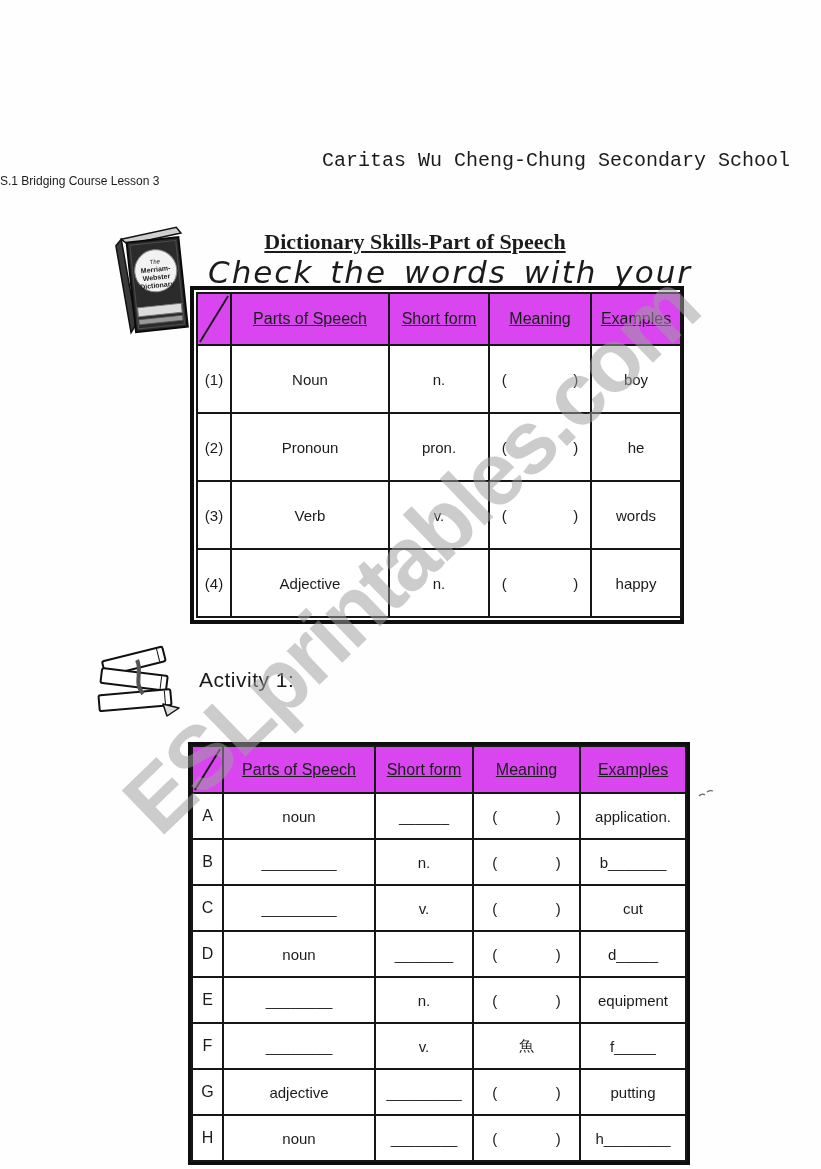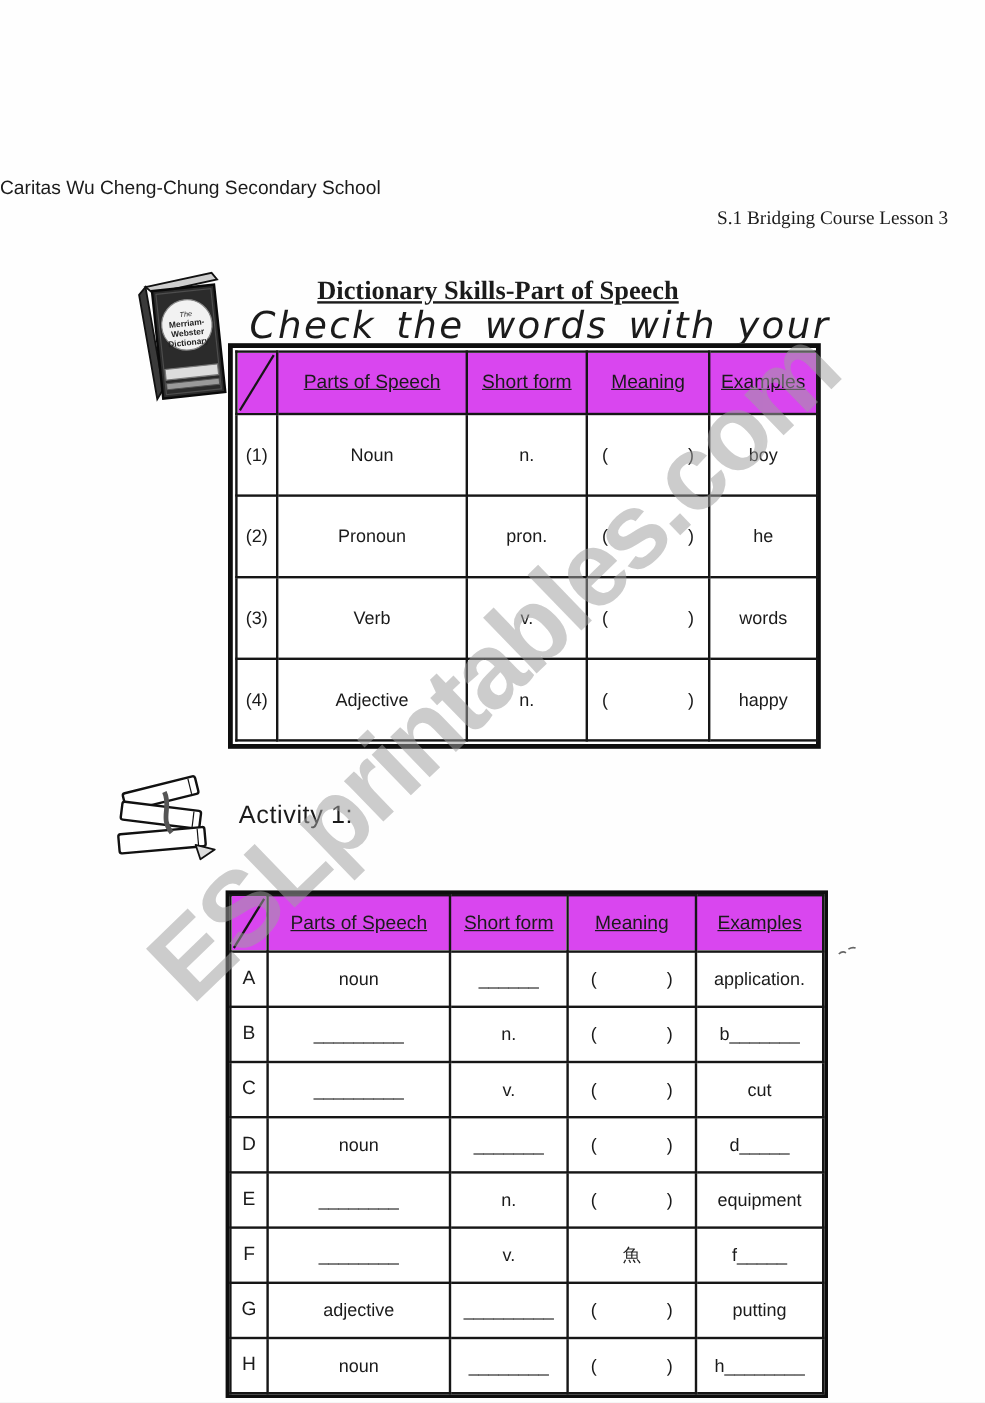--- a/index.html
+++ b/index.html
@@ -1,22 +1,22 @@
 <!DOCTYPE html>
 <html><head>
 <meta charset="utf-8">
 <style>
   html,body{margin:0;padding:0;background:#e9e9e9;}
   .page{position:relative;width:821px;height:1169px;background:#fefefe;overflow:hidden;
         font-family:"Liberation Sans",sans-serif;color:#1b1b1b;}
   
-  .school{position:absolute;top:149px;left:0;width:790px;text-align:left;
-          font-family:Liberation Sans, sans-serif;font-size:16px;}
-  .course{position:absolute;top:174px;left:0;width:790px;text-align:right;
-          font-family:Liberation Serif, serif;font-size:16px;}
+  .school{position:absolute;top:149px;left:0;width:790px;text-align:right;
+          font-family:Liberation Mono, monospace;font-size:20px;}
+  .course{position:absolute;top:174px;left:0;width:790px;text-align:left;
+          font-family:Liberation Sans, sans-serif;font-size:12px;}
   .fillline{position:absolute;top:198px;left:143px;width:560px;
             font-family:"Liberation Serif",serif;font-size:15px;white-space:nowrap;}
   .fillline .lbl{margin-right:2px;}
   .gap1{display:inline-block;width:24px;}
   .gap2{display:inline-block;width:16px;}
   .title{position:absolute;top:229px;left:0;width:830px;text-align:center;
          font-family:"Liberation Serif",serif;font-size:22px;font-weight:bold;
          text-decoration:underline;}
   .subtitle{position:absolute;top:254px;left:208px;font-size:31px;font-style:italic;
             letter-spacing:2px;word-spacing:5px;font-family:"DejaVu Sans",sans-serif;}

